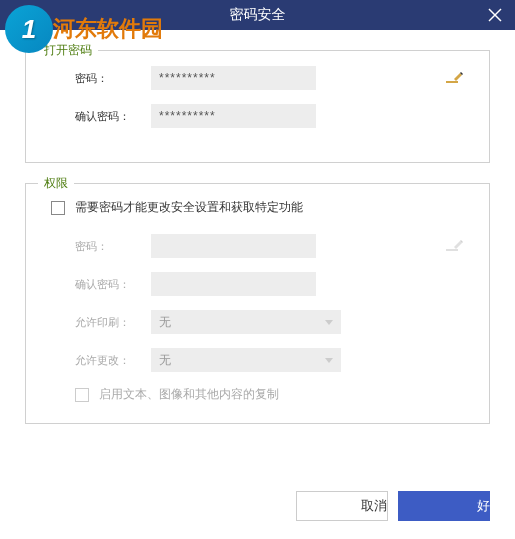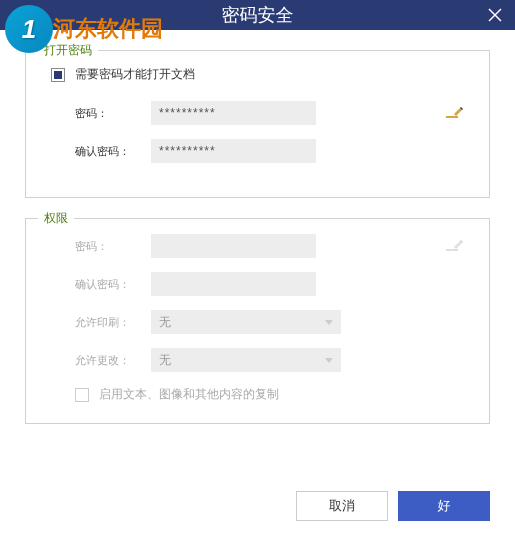--- a/index.html
+++ b/index.html
@@ -1,19 +1,19 @@
 <!DOCTYPE html>
 <html><head>
 <meta charset="utf-8">
 <style>
 * { box-sizing: border-box; margin: 0; padding: 0; font-family: "Microsoft YaHei", sans-serif; }
 body { width: 515px; height: 539px; background: #fff; position: relative; }
 
 .titlebar { background: #2a3b73; height: 30px; display: flex; align-items: center; justify-content: center; position: relative; }
-.titlebar-title { color: #fff; font-size: 18px; }
+.titlebar-title { color: #fff; font-size: 14px; }
 .close-btn { position: absolute; right: 0; top: 0; width: 40px; height: 30px; display: flex; align-items: center; justify-content: center; color: #fff; cursor: pointer; }
 .close-btn svg { width: 14px; height: 14px; }
 
 .watermark { position: absolute; top: 5px; left: 5px; z-index: 10; pointer-events: none; }
 .watermark-logo { display: flex; align-items: center; }
 .wm-circle { width: 48px; height: 48px; border-radius: 50%; background: linear-gradient(135deg, #0aa3d6, #0787c0); display: flex; align-items: center; justify-content: center; color: #fff; font-weight: bold; font-size: 26px; font-style: italic; text-shadow: 1px 1px 2px rgba(0,0,0,.3); }
 .wm-text { font-size: 22px; font-weight: bold; margin-left: 0; }
 .wm-t1 { color: #e27a0a; }
 .wm-url { color: #0787c0; font-size: 13px; font-weight: bold; letter-spacing: 2px; margin-left: 4px; margin-top: -4px; }
 
@@ -33,21 +33,21 @@
 .form-label { width: 76px; font-size: 11px; color: #333; flex-shrink: 0; }
 .form-label.disabled { color: #aaa; }
 .text-input { width: 165px; height: 24px; background: #ededed; border: none; padding: 0 8px; font-size: 12px; color: #555; letter-spacing: 1px; }
 .text-input.readonly { color: #999; }
 .select-input { width: 190px; height: 24px; background: #ededed; border: none; padding: 0 8px; font-size: 12px; color: #999; display: flex; align-items: center; justify-content: space-between; }
 .chevron { width: 0; height: 0; border-left: 4px solid transparent; border-right: 4px solid transparent; border-top: 5px solid #ccc; }
 
 .pencil-icon { margin-left: auto; width: 18px; height: 14px; }
 
 .footer { position: absolute; bottom: 18px; right: 25px; display: flex; gap: 10px; }
-.btn { width: 92px; height: 30px; display: flex; align-items: center; justify-content: center; font-size: 13px; cursor: pointer; }
+.btn { width: 92px; height: 30px; display: flex; align-items: center; justify-content: flex-end; font-size: 13px; cursor: pointer; }
 .btn-cancel { background: #fff; border: 1px solid #ccc; color: #333; }
 .btn-ok { background: #3d5cc4; color: #fff; border: none; }
 </style>
 </head>
 <body>
 
 <div class="titlebar">
   <span class="titlebar-title">密码安全</span>
   <div class="close-btn">
     <svg viewBox="0 0 14 14">
@@ -66,44 +66,44 @@
       <div class="wm-text"><span class="wm-t1">河东软件园</span></div>
     </div>
   </div>
 </div>
 
 <div class="content">
 
   <div class="fieldset">
     <span class="legend">打开密码</span>
 
-    <div class="check-row">
-      <span class="checkbox checked"></span>
-      <span class="check-label">需要密码才能打开文档</span>
-    </div>
 
     <div class="form-row">
       <span class="form-label">密码：</span>
       <input class="text-input" type="text" value="**********" style="">
       <svg class="pencil-icon" viewBox="0 0 18 14">
           <rect x="0" y="10" width="12" height="2" fill="#d4a646"></rect>
           <polygon points="8,8 14,2 16,4 10,10" fill="#d4a646"></polygon>
           <polygon points="14,2 15,1 17,3 16,4" fill="#333"></polygon>
         </svg>
     </div>
 
     <div class="form-row">
       <span class="form-label">确认密码：</span>
       <input class="text-input" type="text" value="**********" style="">
     </div>
   </div>
 
   <div class="fieldset">
     <span class="legend">权限</span>
 
+    <div class="check-row">
+      <span class="checkbox"></span>
+      <span class="check-label">需要密码才能更改安全设置和获取特定功能</span>
+    </div>
 
     <div class="form-row">
       <span class="form-label disabled">密码：</span>
       <input class="text-input readonly" type="text" value="" style="">
       <svg class="pencil-icon" viewBox="0 0 18 14" style="opacity:.45">
           <rect x="0" y="10" width="12" height="2" fill="#bbb"></rect>
           <polygon points="8,8 14,2 16,4 10,10" fill="#bbb"></polygon>
           <polygon points="14,2 15,1 17,3 16,4" fill="#999"></polygon>
         </svg>
     </div>

